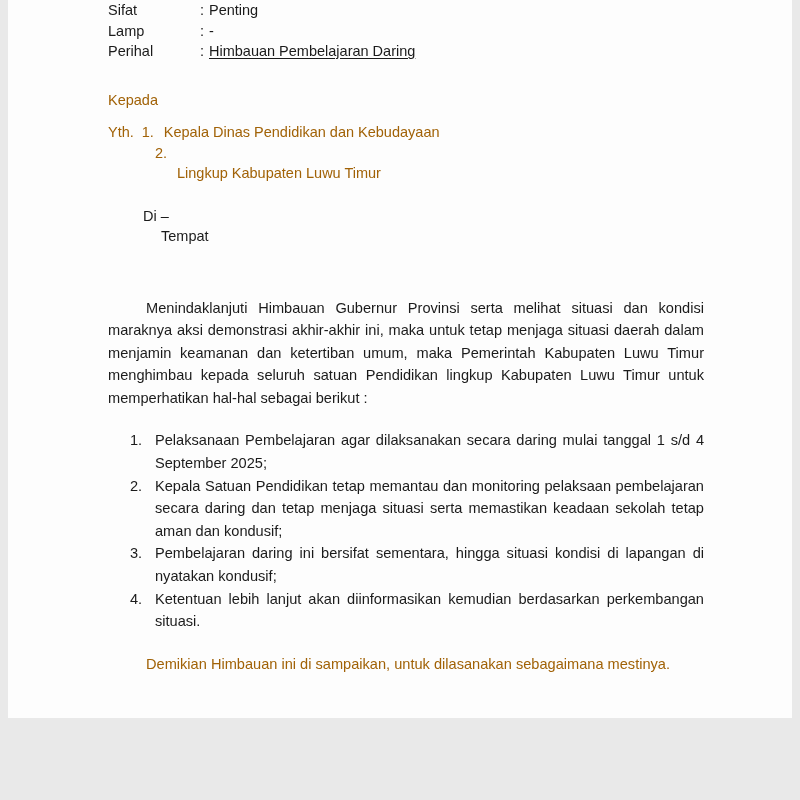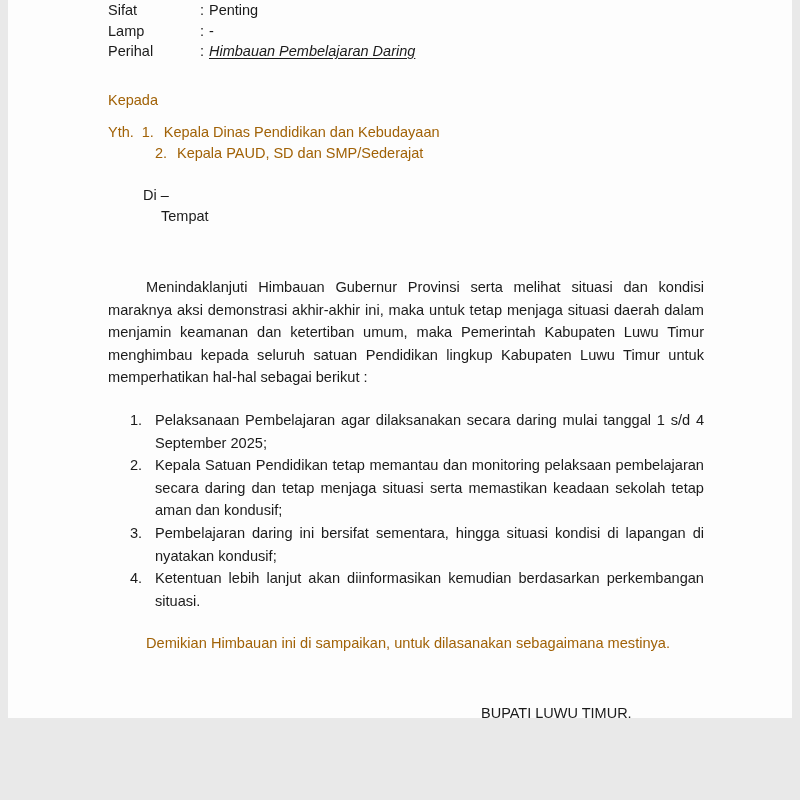--- a/index.html
+++ b/index.html
@@ -41,21 +41,20 @@
     flex: 0 0 92px;
   }
   .meta-sep {
     width: 9px;
     flex: 0 0 9px;
   }
   .meta-value { flex: 1 1 auto; }
   .meta-value.underlined {
     text-decoration: underline;
     text-underline-offset: 2px;
-    font-style: italic;
   }
 
   
   .addressee {
     margin-top: 28px;
     font-size: 14.5px;
     line-height: 20.5px;
     color: #a16207;
   }
   .addr-line { white-space: pre; }
@@ -204,22 +203,22 @@
     <div class="addressee">
       <div class="addr-line">Kepada</div>
       <div class="addr-row">
         <span class="addr-prefix">Yth.</span>
         <span style="flex:0 0 8px"></span>
         <span class="addr-num">1.</span>
         <span class="addr-text">Kepala Dinas Pendidikan dan Kebudayaan</span>
       </div>
       <div class="addr-indent-1">
         <span class="addr-num">2.</span>
-        <span class="addr-text">Kepala PAUD, SD dan SMP/Sederajat</span>
-      </div>
+      </div>
+      <div class="addr-indent-2">Lingkup Kabupaten Luwu Timur</div>
     </div>
 
     <div class="place-block">
       <div class="place-di">Di –</div>
       <div class="place-tempat">Tempat</div>
     </div>
 
     <div class="body-para">Menindaklanjuti Himbauan Gubernur Provinsi serta melihat situasi dan kondisi maraknya aksi demonstrasi akhir-akhir ini, maka untuk tetap menjaga situasi daerah dalam menjamin keamanan dan ketertiban umum, maka Pemerintah Kabupaten Luwu Timur menghimbau kepada seluruh satuan Pendidikan lingkup Kabupaten Luwu Timur untuk memperhatikan hal-hal sebagai berikut :</div>
 
     <div class="list">

